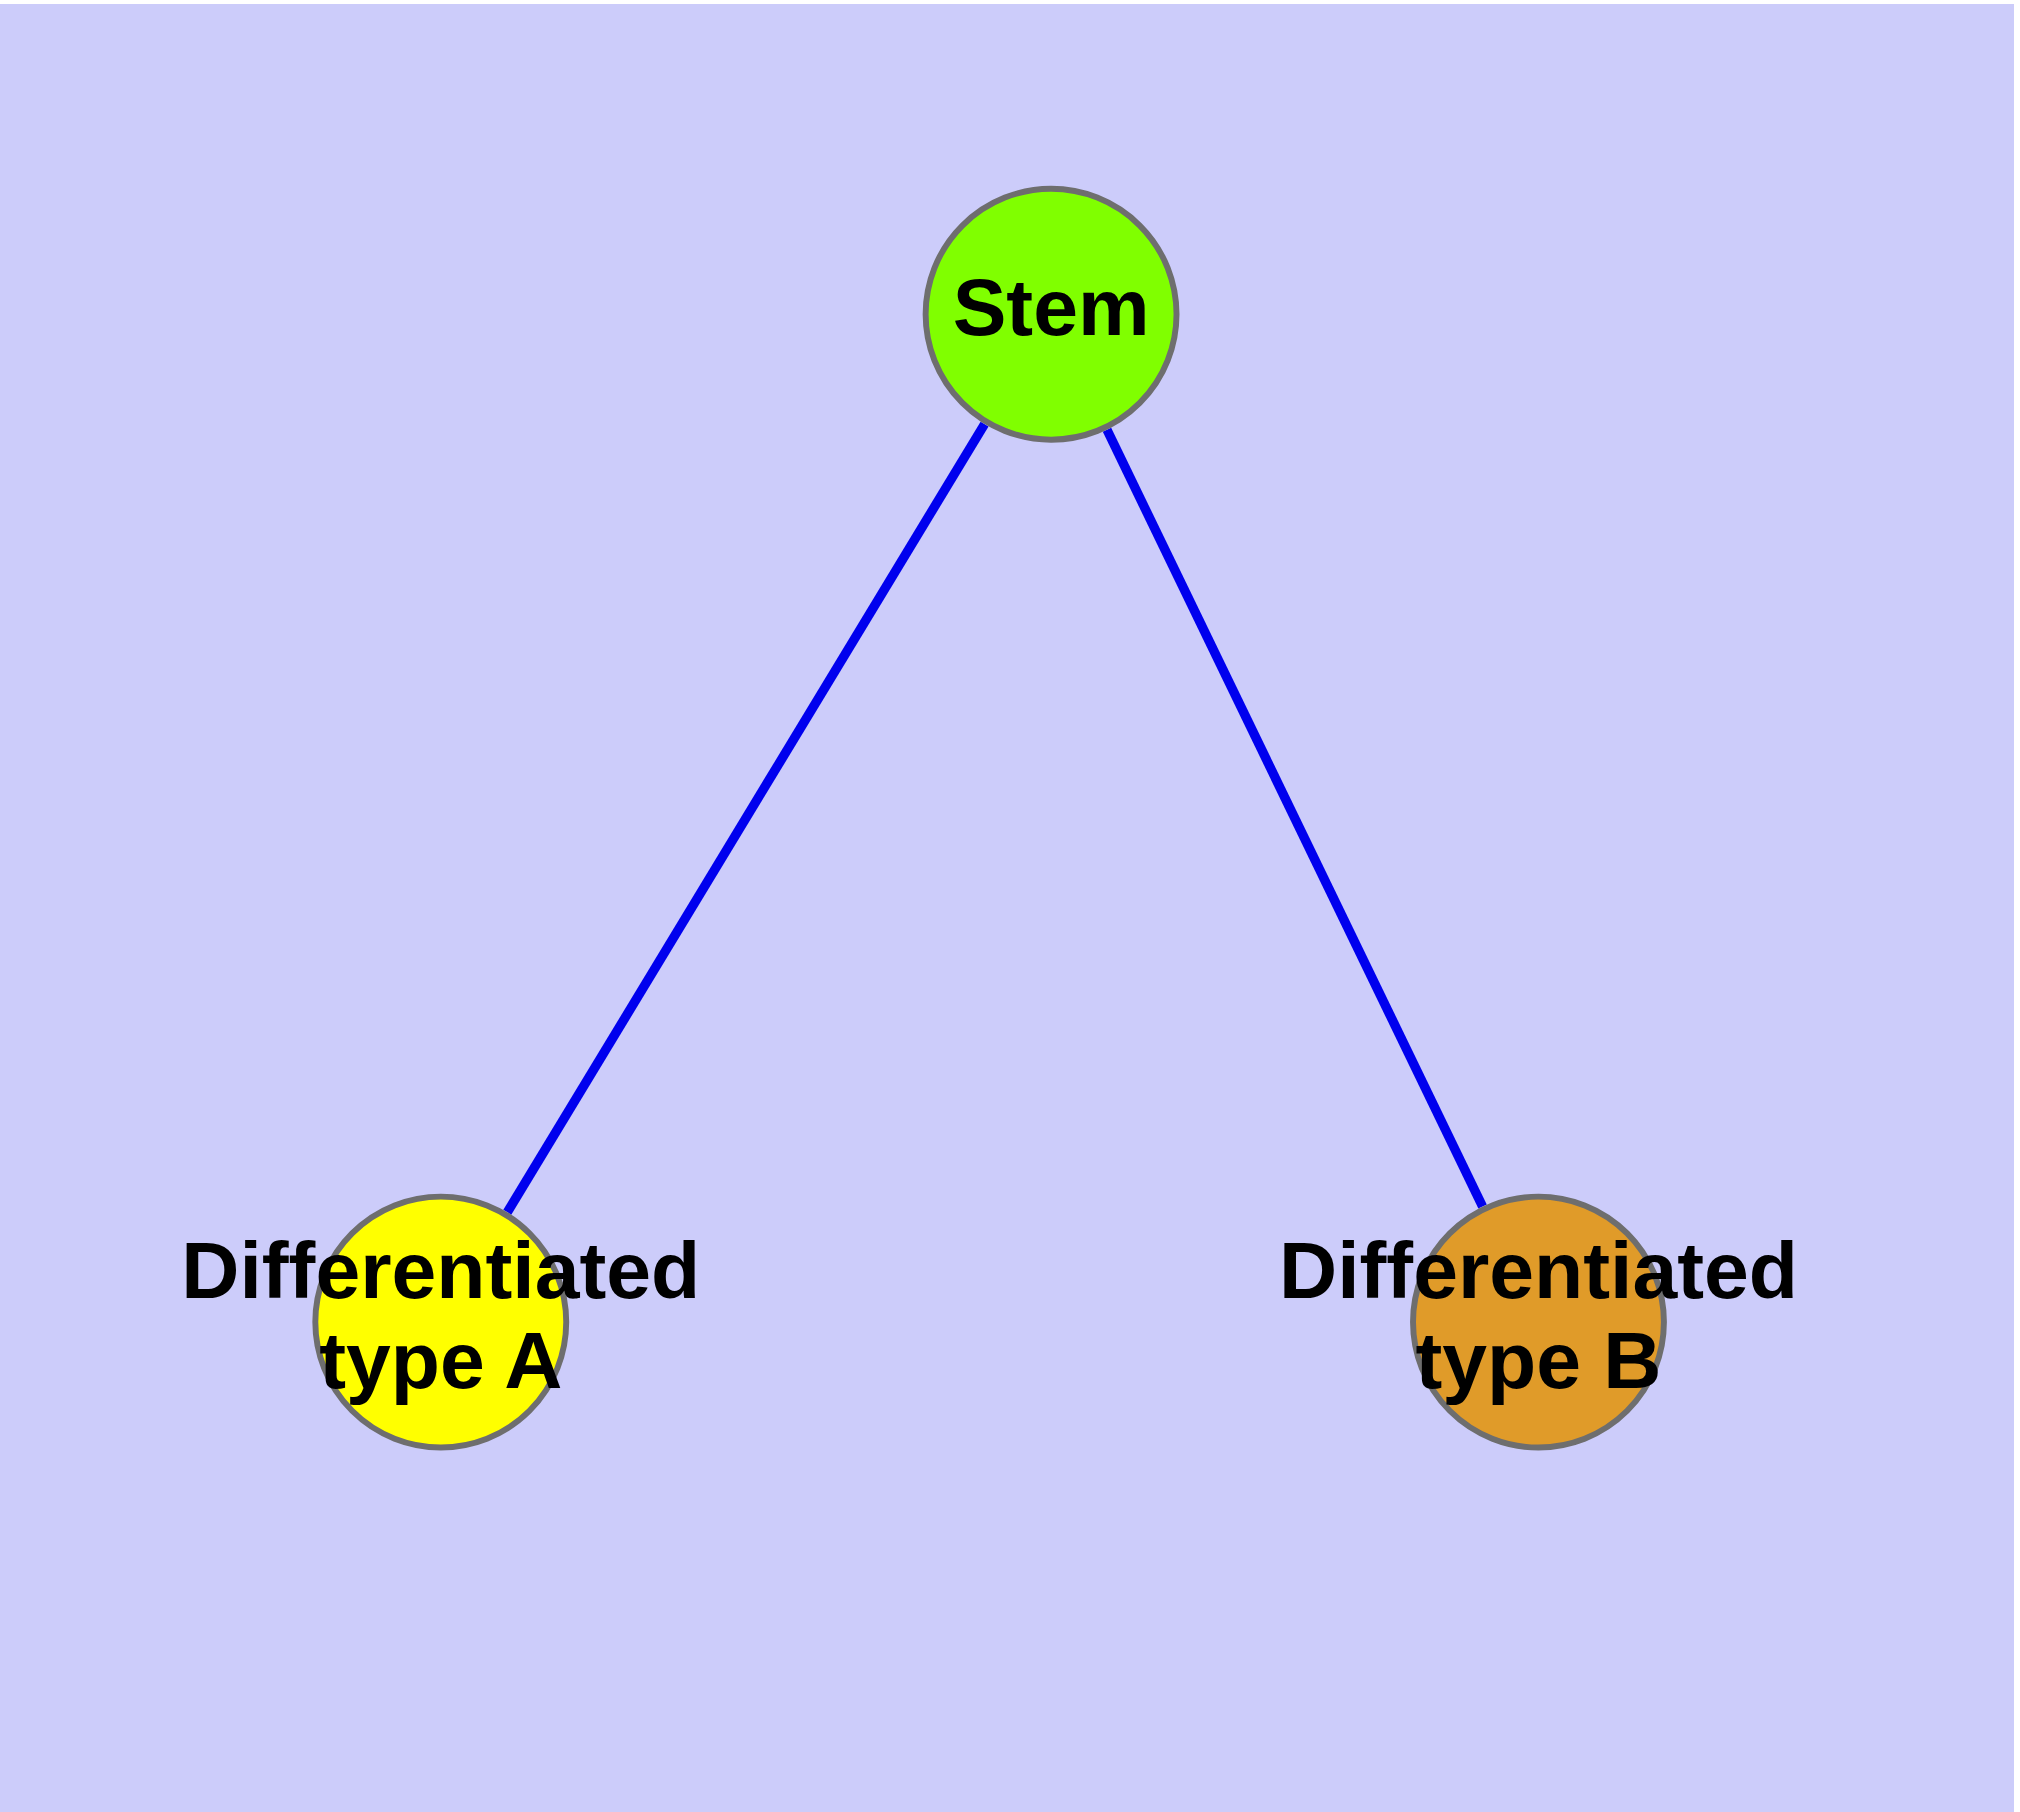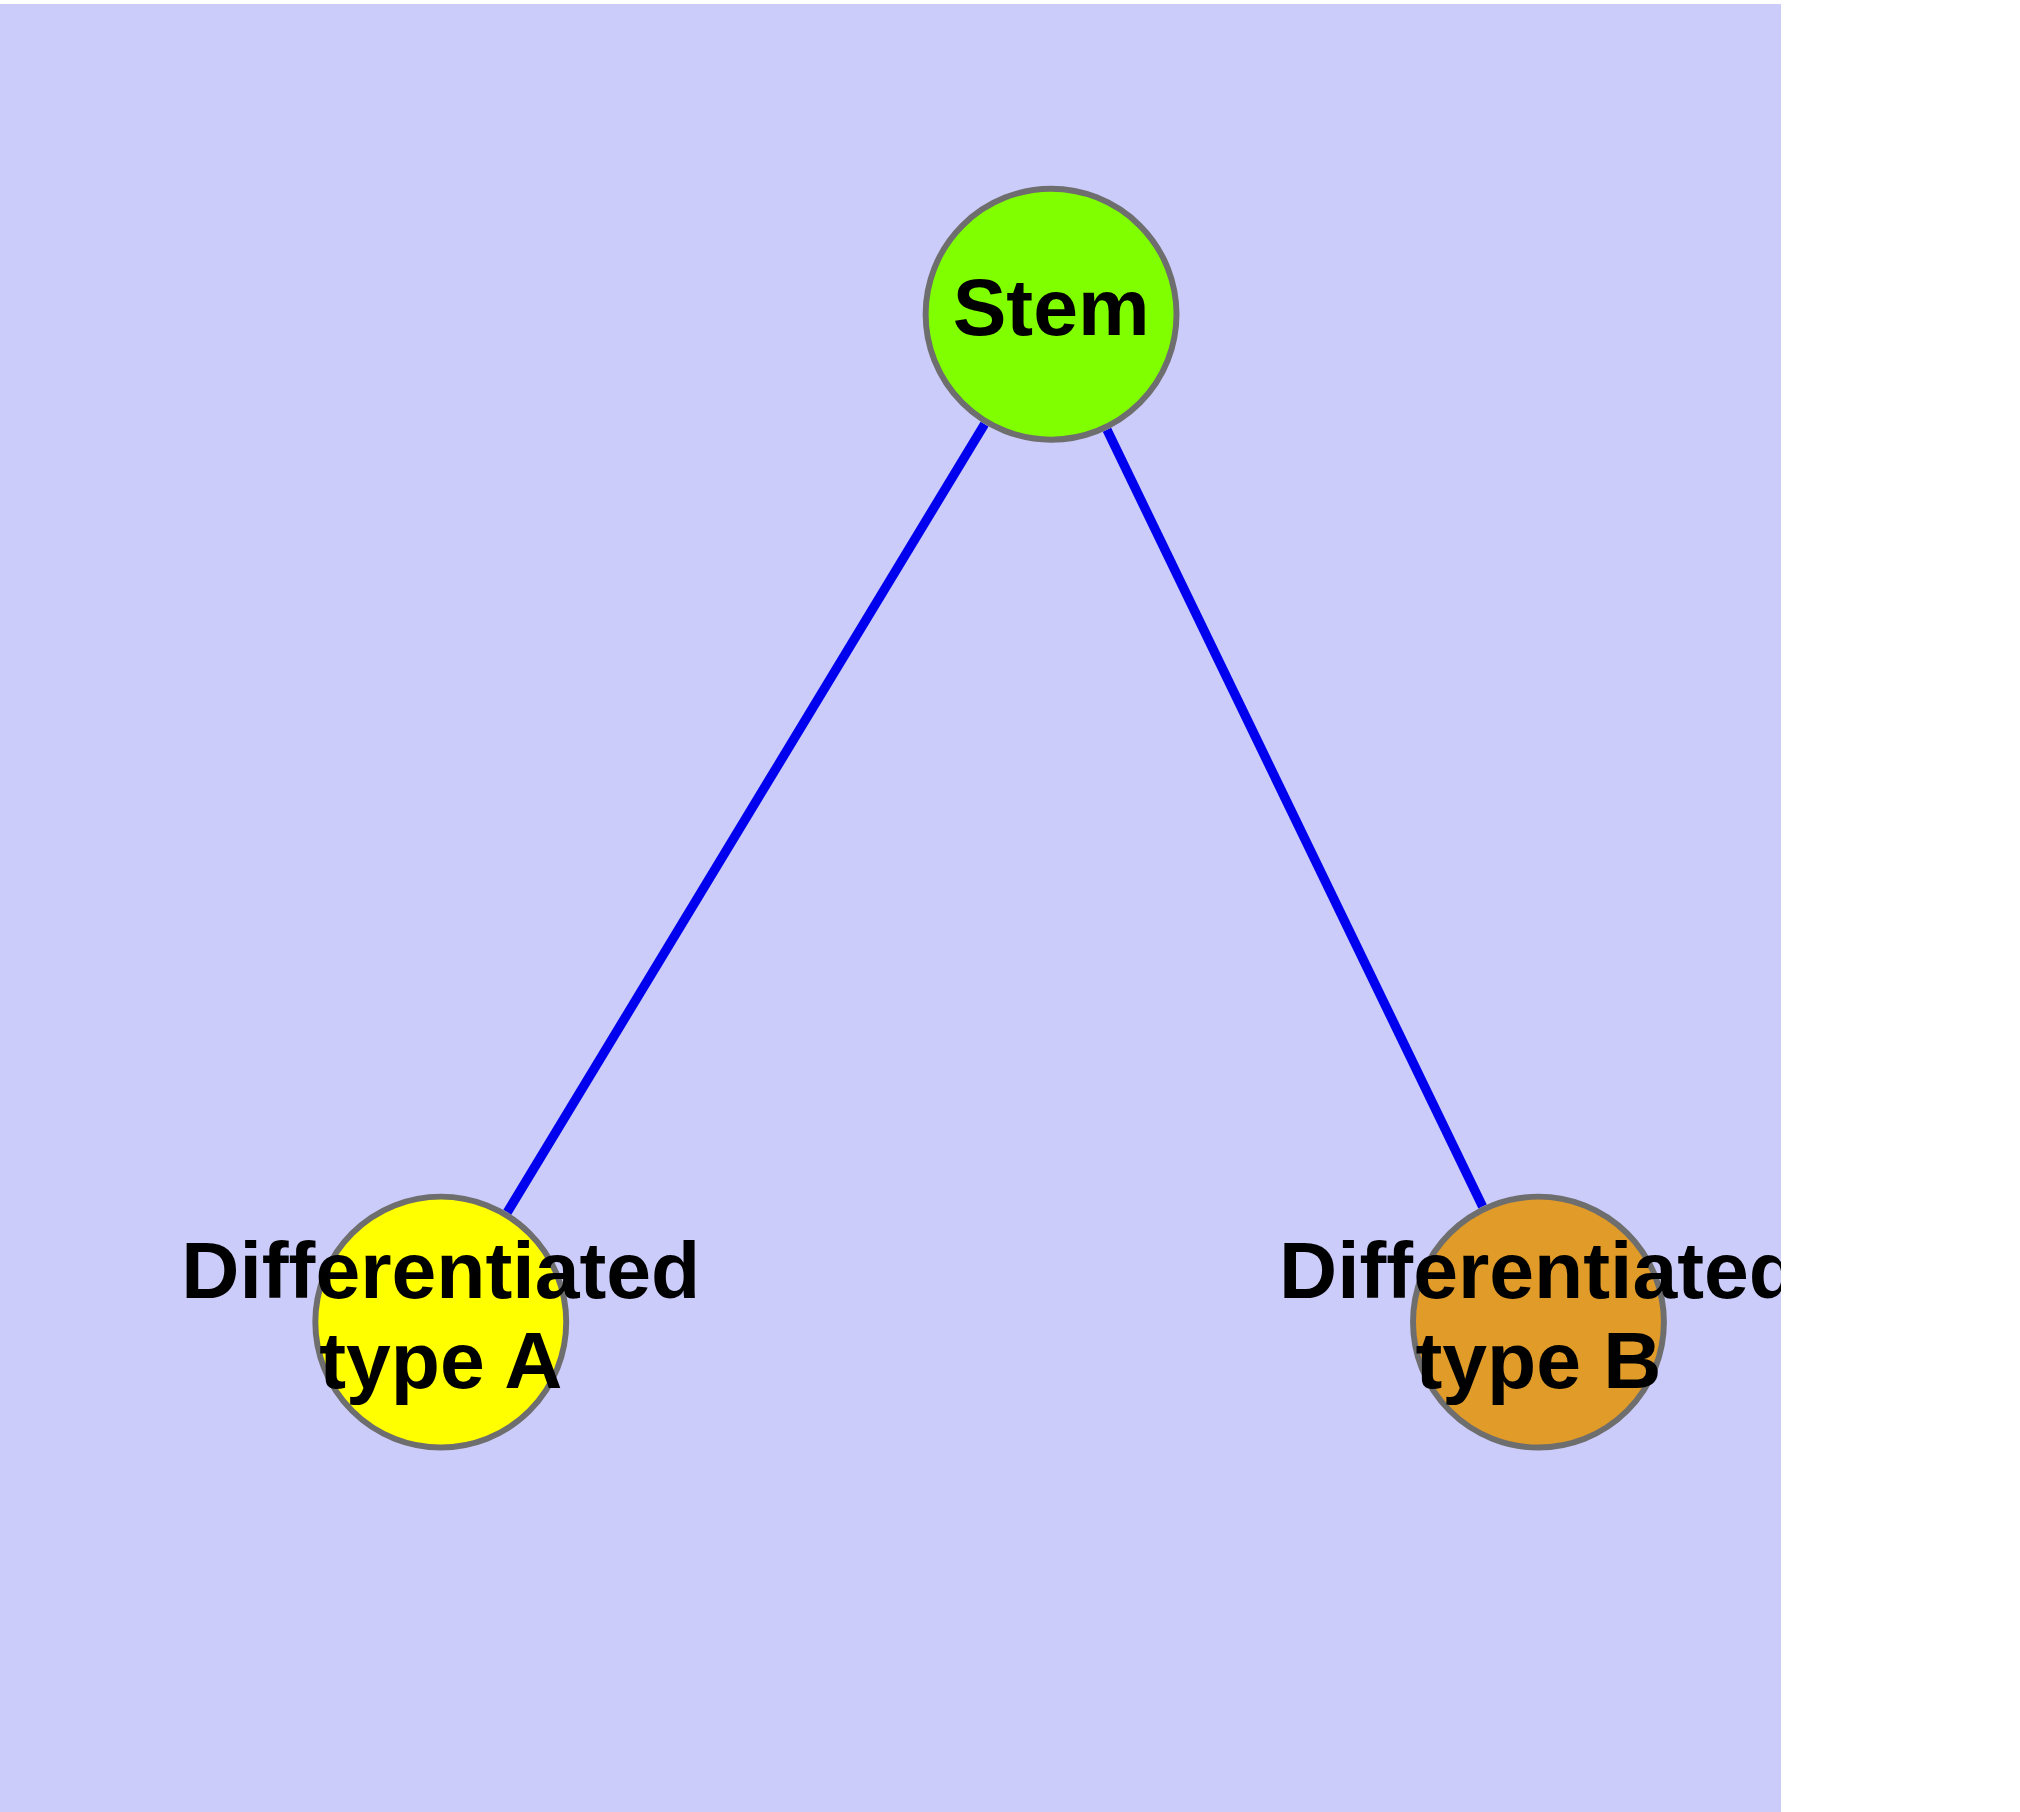--- a/index.html
+++ b/index.html
@@ -3,21 +3,21 @@
 <meta charset="utf-8">
 <title>Cell Differentiation Graph</title>
 <style>
   html, body {
     margin: 0;
     padding: 0;
     background: #ffffff;
   }
   #canvas {
     position: relative;
-    width: 1781px;
+    width: 2019px;
     height: 1812px;
     background: #ffffff;
     overflow: hidden;
     font-family: "Liberation Sans", "DejaVu Sans", sans-serif;
   }
   #plot-area {
     position: absolute;
     left: 0px;
     top: 4.2px;
     width: 2014px;

